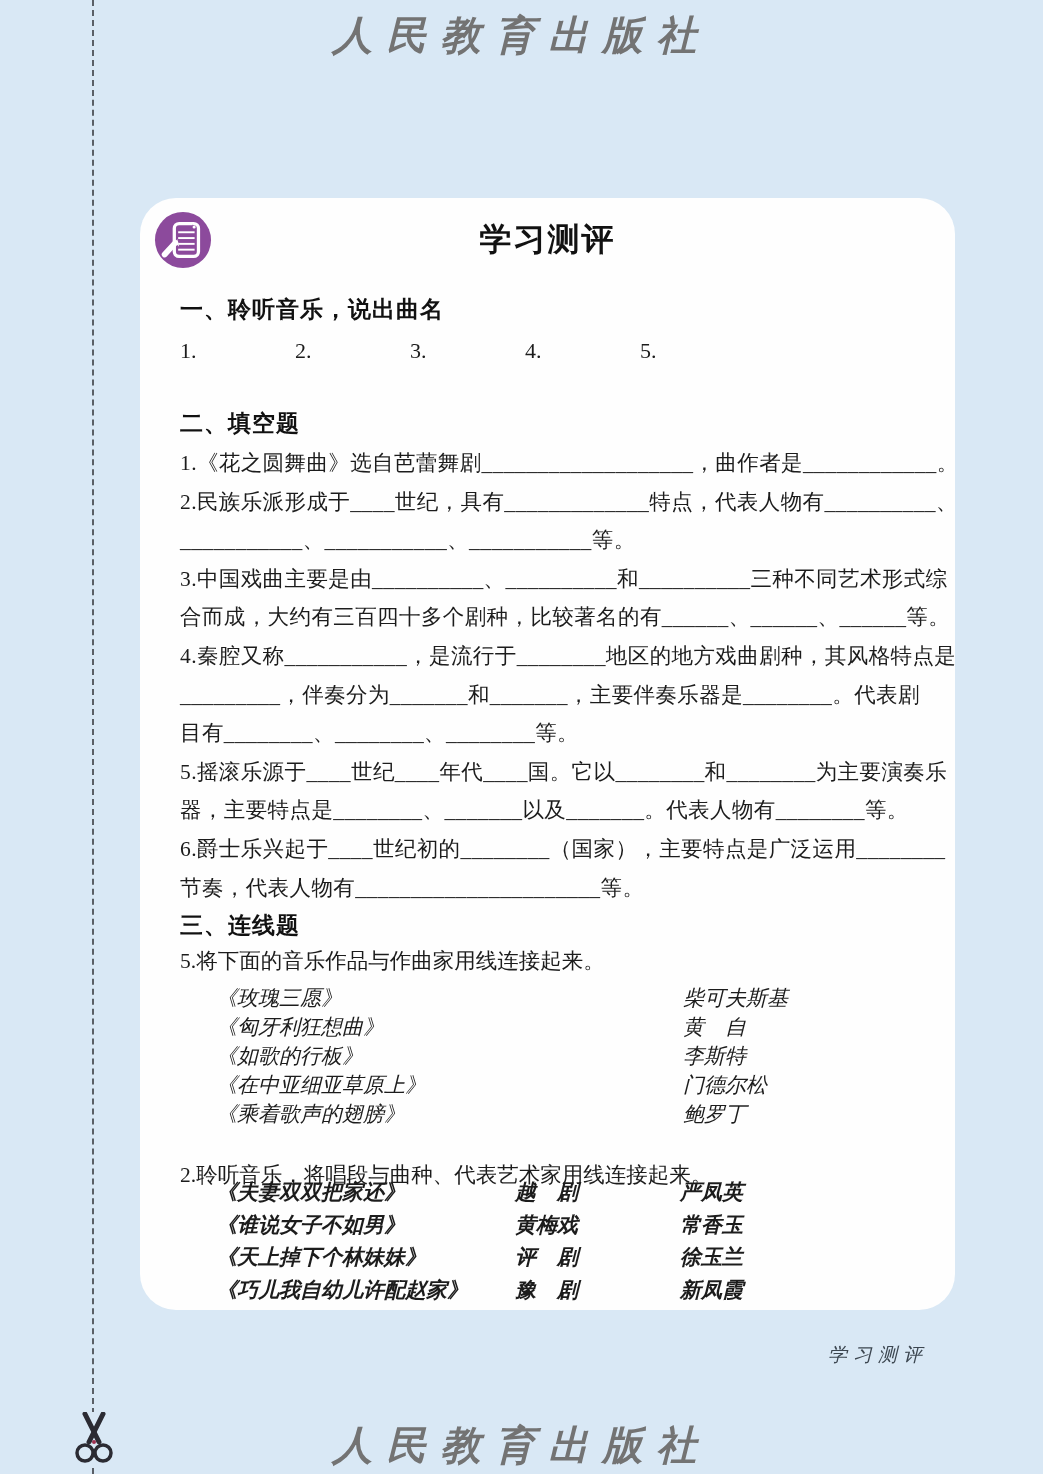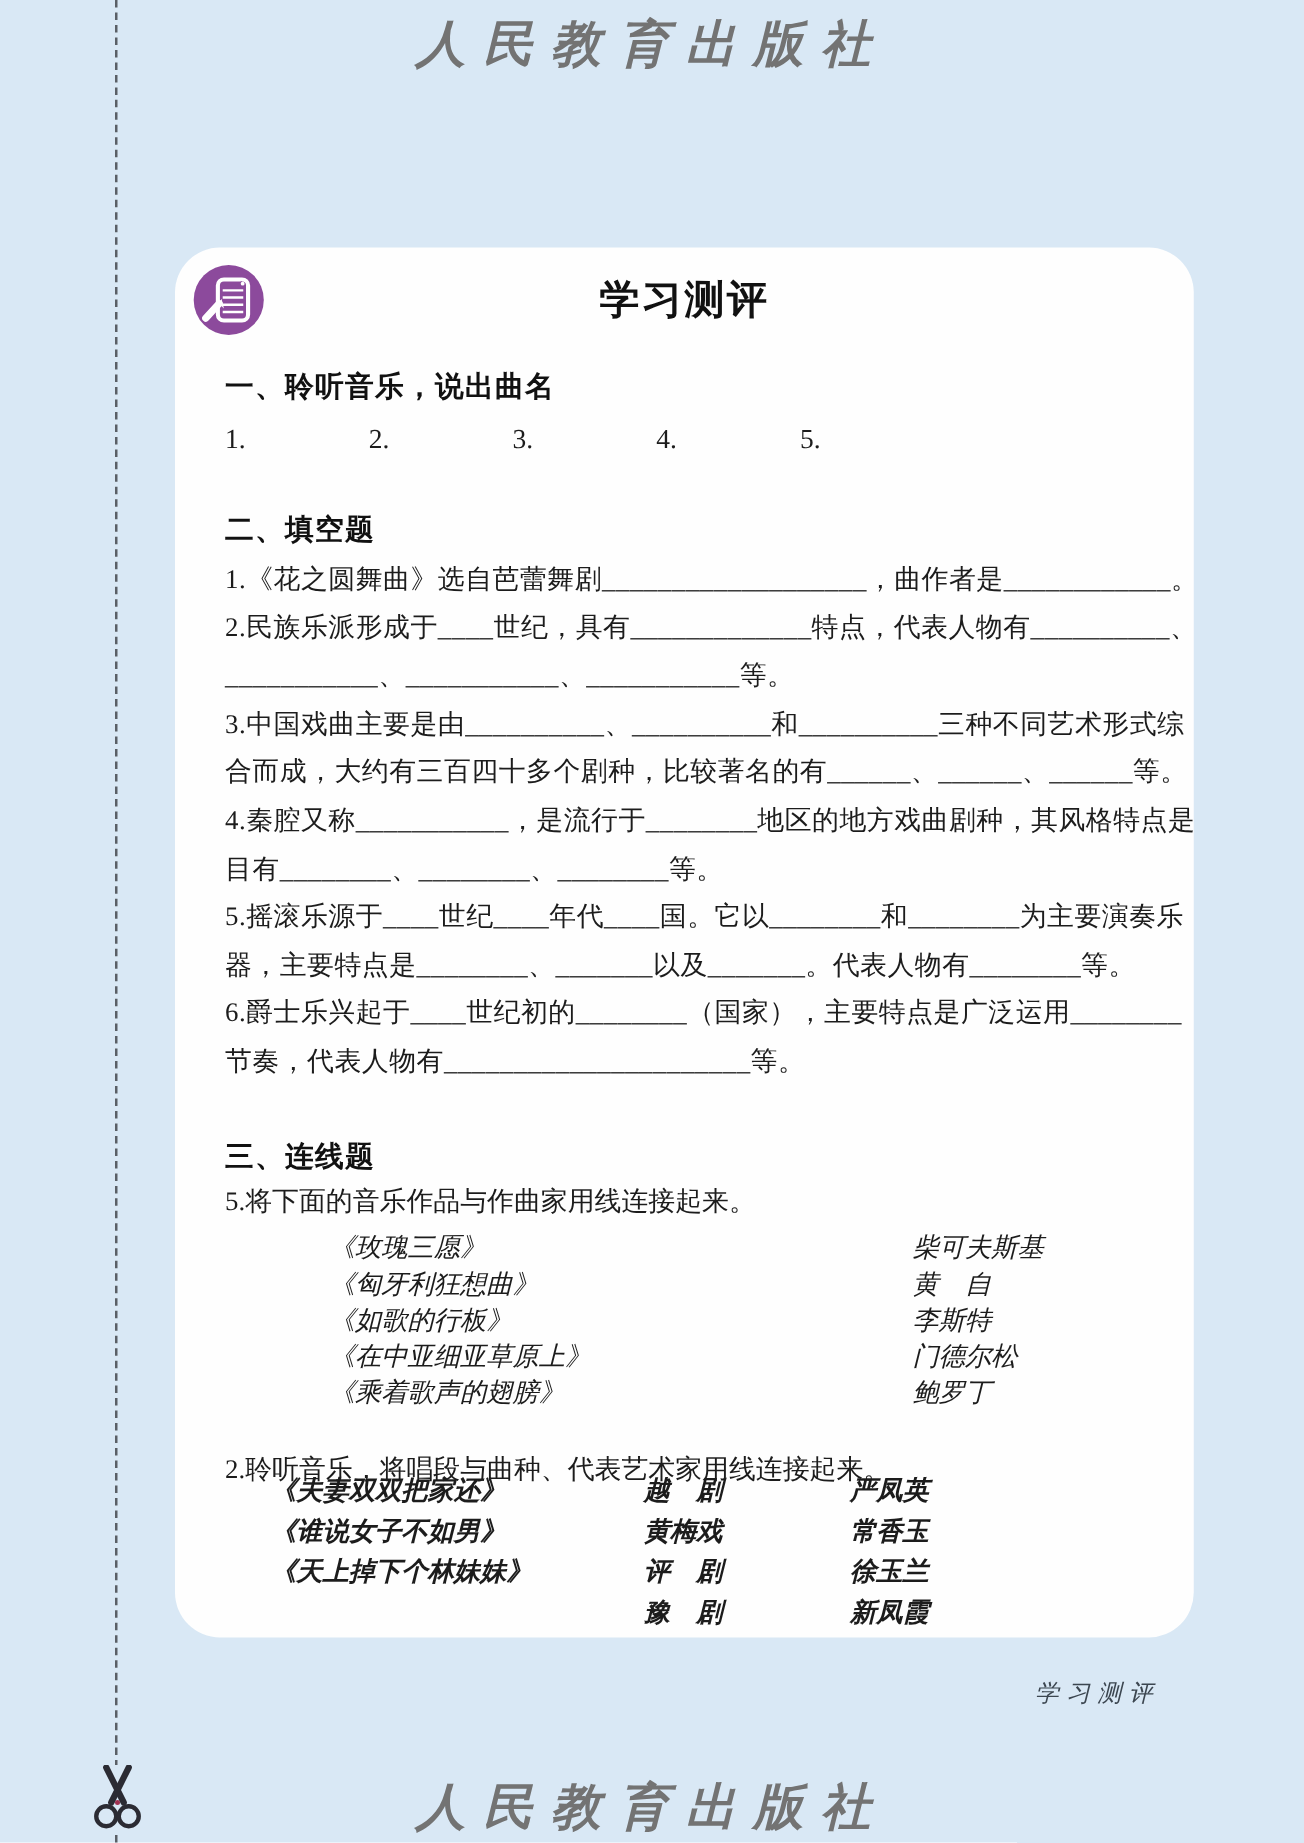--- a/index.html
+++ b/index.html
@@ -72,21 +72,21 @@
     position:absolute;left:40px;font-size:21.5px;white-space:nowrap;
   }
   .q1-prompt{top:748px;}
   .q2-prompt{top:938px;margin-top:24px;}
   .match-list{
     position:absolute;width:760px;
     font-family:"Liberation Serif", serif;
     font-style:italic;
     font-size:21px;
   }
-  .match1{left:0;top:786px;padding-left:47px;}
+  .match1{left:0;top:786px;}
   .match1 .row{position:relative;height:29px;}
   .match2{left:0;top:980px;font-weight:bold;}
   .match2 .row{position:relative;height:32.5px;}
   .match-list .work{position:absolute;left:76px;white-space:nowrap;}
   .match1 .composer{position:absolute;left:543px;white-space:nowrap;}
   .match2 .genre{position:absolute;left:375px;white-space:nowrap;}
   .match2 .artist{position:absolute;left:540px;white-space:nowrap;}
   
   .footer-label{
     position:absolute;left:828px;top:1342px;
@@ -141,20 +141,21 @@
   </div>
 
   <div class="sec-heading s2-heading">二、填空题</div>
   <div class="fill-lines">
     <div>1.《花之圆舞曲》选自芭蕾舞剧___________________，曲作者是____________。</div>
     <div>2.民族乐派形成于____世纪，具有_____________特点，代表人物有__________、</div>
     <div>___________、___________、___________等。</div>
     <div>3.中国戏曲主要是由__________、__________和__________三种不同艺术形式综</div>
     <div>合而成，大约有三百四十多个剧种，比较著名的有______、______、______等。</div>
     <div>4.秦腔又称___________，是流行于________地区的地方戏曲剧种，其风格特点是</div>
+    <div>_________，伴奏分为_______和_______，主要伴奏乐器是________。代表剧</div>
     <div>目有________、________、________等。</div>
     <div>5.摇滚乐源于____世纪____年代____国。它以________和________为主要演奏乐</div>
     <div>器，主要特点是________、_______以及_______。代表人物有________等。</div>
     <div>6.爵士乐兴起于____世纪初的________（国家），主要特点是广泛运用________</div>
     <div>节奏，代表人物有______________________等。</div>
   </div>
 
   <div class="sec-heading s3-heading">三、连线题</div>
 
   <div class="match-prompt q1-prompt">5.将下面的音乐作品与作曲家用线连接起来。</div>
@@ -192,20 +193,21 @@
       <span class="work">《谁说女子不如男》</span>
       <span class="genre">黄梅戏</span>
       <span class="artist">常香玉</span>
     </div>
     <div class="row">
       <span class="work">《天上掉下个林妹妹》</span>
       <span class="genre">评　剧</span>
       <span class="artist">徐玉兰</span>
     </div>
     <div class="row">
+      <span class="work">《巧儿我自幼儿许配赵家》</span>
       <span class="genre">豫　剧</span>
       <span class="artist">新凤霞</span>
     </div>
   </div>
 
 </div>
 
 <div class="footer-label">学习测评</div>
 
 </body></html>

